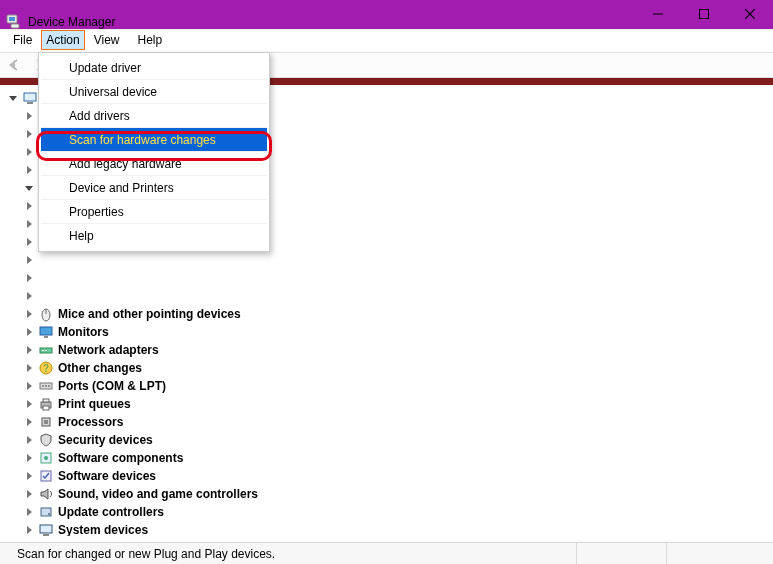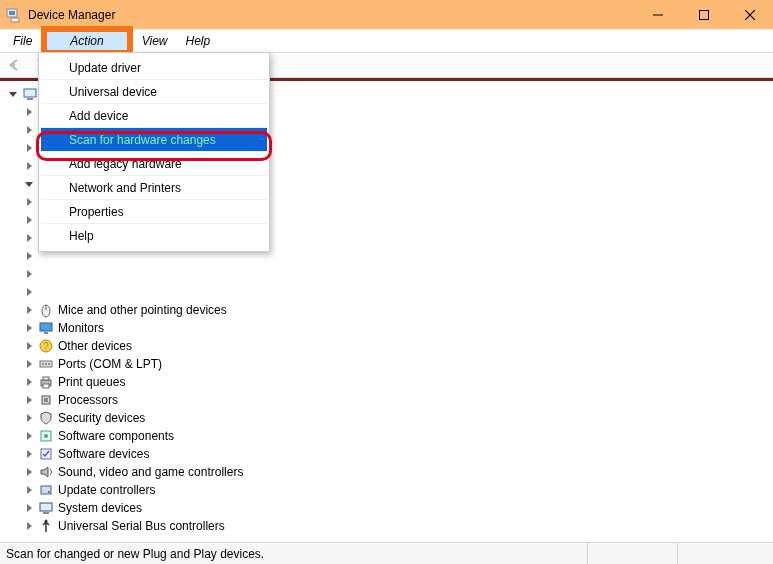--- a/index.html
+++ b/index.html
@@ -10,56 +10,55 @@
     background: #fff;
     color: #000;
     width: 773px;
     height: 564px;
     overflow: hidden;
     position: relative;
   }
   .titlebar {
     height: 30px;
     display: flex;
-    align-items: center;
+    align-items: flex-end;
     padding: 0 0 0 6px;
     border-bottom: 1px solid #eee;
-    background: #fdba74;
+    background: #a21caf;
   }
   .titlebar .appicon {
     width: 16px; height: 16px;
     margin-right: 6px;
     display: inline-block;
   }
   .titlebar .title { flex: 1; font-size: 12px; }
   .winbtns { display: flex; }
   .winbtn {
     width: 46px; height: 30px;
     display: flex; align-items: center; justify-content: center;
     font-family: inherit;
   }
   .menubar {
     height: 22px;
     display: flex;
-    align-items: center;
+    align-items: flex-start;
     padding: 0 4px;
     background: #fff;
-    font-style: italic;
   }
   .menuitem {
     padding: 3px 9px;
     display: flex;
     align-items: center;
     cursor: default;
     font-size: 12px;
   }
   .menuitem.active {
     background: #cce8ff;
-    border: 6px solid #f97316;
-    padding: 2px 23px;
+    border: 1px solid #f97316;
+    padding: 2px 4px;
   }
   .toolbar {
     height: 26px;
     border-top: 1px solid #e0e0e0;
     border-bottom: 1px solid #e0e0e0;
     display: flex;
     align-items: center;
     padding: 0 4px;
     gap: 2px;
     background: #fcfcfc;
@@ -67,21 +66,22 @@
   .toolbtn {
     width: 22px; height: 22px;
     display: flex; align-items: center; justify-content: center;
     opacity: 0.55;
   }
   .toolbar .sep { width:1px; height:18px; background:#d8d8d8; margin:0 3px; }
   .content {
     position: relative;
     height: 458px;
     overflow: auto;
-    border-top: 3px solid #7f1d1d;
+    border-top: 7px solid #7f1d1d;
+    font-weight: bold;
   }
   .tree { padding: 4px 0 4px 4px; }
   .node {
     display: flex;
     align-items: center;
     height: 18px;
     padding-left: 0;
     white-space: nowrap;
   }
   .arrow {
@@ -118,38 +118,38 @@
     display: flex;
     align-items: center;
     padding: 0 8px 0 28px;
     font-size: 12px;
     cursor: default;
     border-bottom: 1px solid #f0f0f0;
   }
   .dd-item:last-child { border-bottom: none; }
   .dd-item.highlight {
     background: #0a64d8;
-    color: #86efac;
+    color: #fde047;
   }
   .dd-highlight-box {
     position: absolute;
     border: 3px solid #e3001b;
     border-radius: 10px;
     pointer-events: none;
     z-index: 11;
   }
 
   .statusbar {
     position: absolute;
     left: 0; right: 0; bottom: 0;
     height: 22px;
     border-top: 1px solid #d8d8d8;
     display: flex;
     align-items: center;
-    padding: 0 6px;
+    padding: 0 17px;
     font-size: 12px;
     background: #f7f7f7;
   }
   .statusbar .spacer { flex:1; }
   .status-seg { width:90px; height:100%; border-left:1px solid #d8d8d8; }
 </style>
 </head>
 <body>
 
 <div class="titlebar">
@@ -293,25 +293,36 @@
               <rect x="2" y="3" width="12" height="8" fill="#4aa3df" stroke="#2c5aa0"></rect>
               <rect x="6" y="12" width="4" height="2" fill="#888"></rect>
             </svg>
           </span>
           <span>Monitors</span>
         </div>
         <div class="node">
           <span class="arrow right"></span>
           <span class="nicon">
             <svg width="16" height="16">
+              <rect x="2" y="6" width="12" height="5" fill="#6c9" stroke="#385"></rect>
+              <rect x="4" y="8" width="2" height="1" fill="#fff"></rect>
+              <rect x="7" y="8" width="2" height="1" fill="#fff"></rect>
+            </svg>
+          </span>
+          <span>Network adapters</span>
+        </div>
+        <div class="node">
+          <span class="arrow right"></span>
+          <span class="nicon">
+            <svg width="16" height="16">
               <circle cx="8" cy="8" r="6" fill="#ffcf4b" stroke="#b58900"></circle>
               <text x="8" y="12" font-size="10" text-anchor="middle" fill="#7a5">?</text>
             </svg>
           </span>
-          <span>Other devices</span>
+          <span>Other changes</span>
         </div>
         <div class="node">
           <span class="arrow right"></span>
           <span class="nicon">
             <svg width="16" height="16">
               <rect x="2" y="5" width="12" height="6" fill="#ddd" stroke="#777"></rect>
               <circle cx="5" cy="8" r="1" fill="#777"></circle>
               <circle cx="8" cy="8" r="1" fill="#777"></circle>
               <circle cx="11" cy="8" r="1" fill="#777"></circle>
             </svg>
@@ -408,24 +419,24 @@
           </span>
           <span>Universal Serial Bus controllers</span>
         </div>
       </div>
   </div>
 </div>
 
 <div class="dropdown">
   <div class="dd-item">Update driver</div>
   <div class="dd-item">Universal device</div>
-  <div class="dd-item">Add device</div>
+  <div class="dd-item">Add drivers</div>
   <div class="dd-item highlight">Scan for hardware changes</div>
   <div class="dd-item">Add legacy hardware</div>
-  <div class="dd-item">Network and Printers</div>
+  <div class="dd-item">Device and Printers</div>
   <div class="dd-item">Properties</div>
   <div class="dd-item">Help</div>
 </div>
 
 <div class="dd-highlight-box" style="left:36px; top:131px; width:236px; height:30px;"></div>
 
 <div class="statusbar">
   <span>Scan for changed or new Plug and Play devices.</span>
   <span class="spacer"></span>
   <span class="status-seg"></span>

